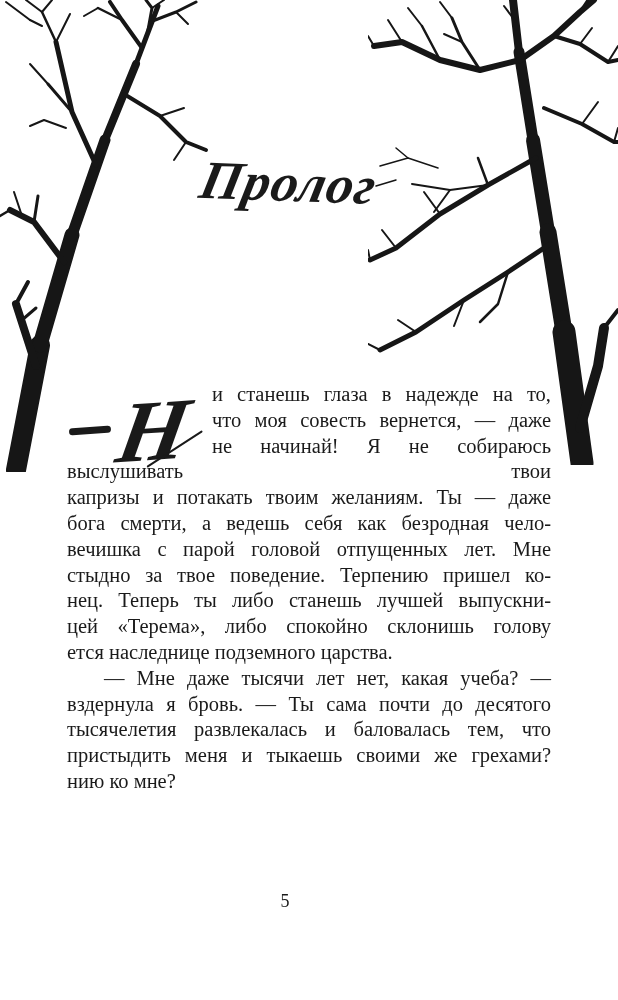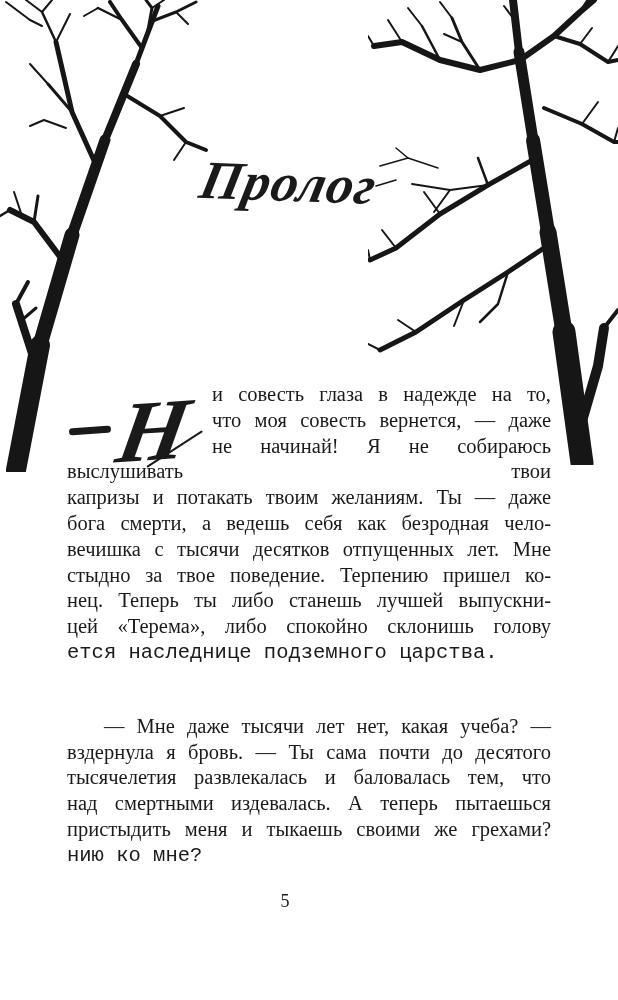--- a/index.html
+++ b/index.html
@@ -33,22 +33,22 @@
 
   .text-block {
     position: absolute;
     left: 67px;
     top: 382px;
     width: 484px;
     font-size: 20.5px;
     line-height: 25.8px;
   }
   .line { text-align: justify; text-align-last: justify; }
-  .line.last { text-align-last: left; font-family: Liberation Mono, monospace; }
-  .line.indent { text-indent: 37px; margin-top: 48px; }
+  .line.last { text-align-last: left; }
+  .line.indent { text-indent: 37px; }
 
   .dropcap {
     float: left;
     width: 145px;
     height: 77.4px;
     position: relative;
   }
   .drop-dash {
     position: absolute;
     left: 2px; top: 45px;
@@ -177,37 +177,36 @@
   </div>
 
   <div class="text-block">
 
     <div>
       <div class="dropcap">
         <span class="drop-dash"></span>
         <span class="drop-letter">Н</span>
         <span class="drop-flourish"></span>
       </div>
-      <div class="line">и совесть глаза в надежде на то,</div>
+      <div class="line">и станешь глаза в надежде на то,</div>
       <div class="line">что моя совесть вернется, — даже</div>
       <div class="line">не начинай! Я не собираюсь выслушивать твои</div>
       <div class="line">капризы и потакать твоим желаниям. Ты — даже</div>
       <div class="line">бога смерти, а ведешь себя как безродная чело-</div>
-      <div class="line">вечишка с тысячи десятков отпущенных лет. Мне</div>
+      <div class="line">вечишка с парой головой отпущенных лет. Мне</div>
       <div class="line">стыдно за твое поведение. Терпению пришел ко-</div>
       <div class="line">нец. Теперь ты либо станешь лучшей выпускни-</div>
       <div class="line">цей «Терема», либо спокойно склонишь голову</div>
       <div class="line last">ется наследнице подземного царства.</div>
     </div>
 
     <div>
       <div class="line indent">— Мне даже тысячи лет нет, какая учеба? —</div>
       <div class="line">вздернула я бровь. — Ты сама почти до десятого</div>
       <div class="line">тысячелетия развлекалась и баловалась тем, что</div>
-      <div class="line">над смертными издевалась. А теперь пытаешься</div>
       <div class="line">пристыдить меня и тыкаешь своими же грехами?</div>
       <div class="line last">нию ко мне?</div>
     </div>
 
   </div>
 
   <div class="page-number">5</div>
 
 </div>
 

